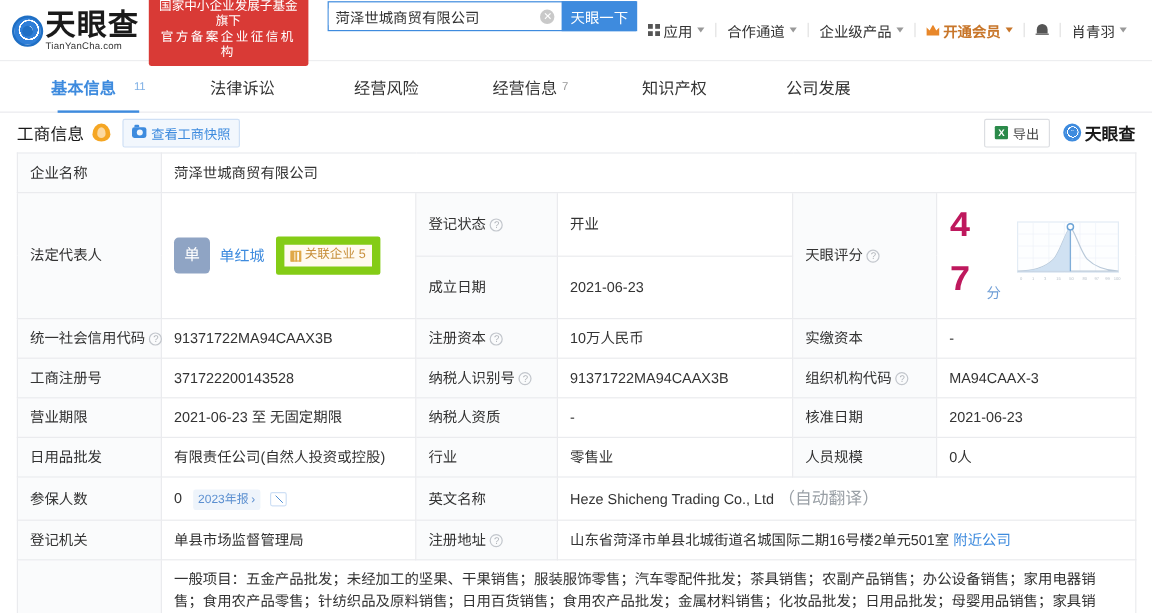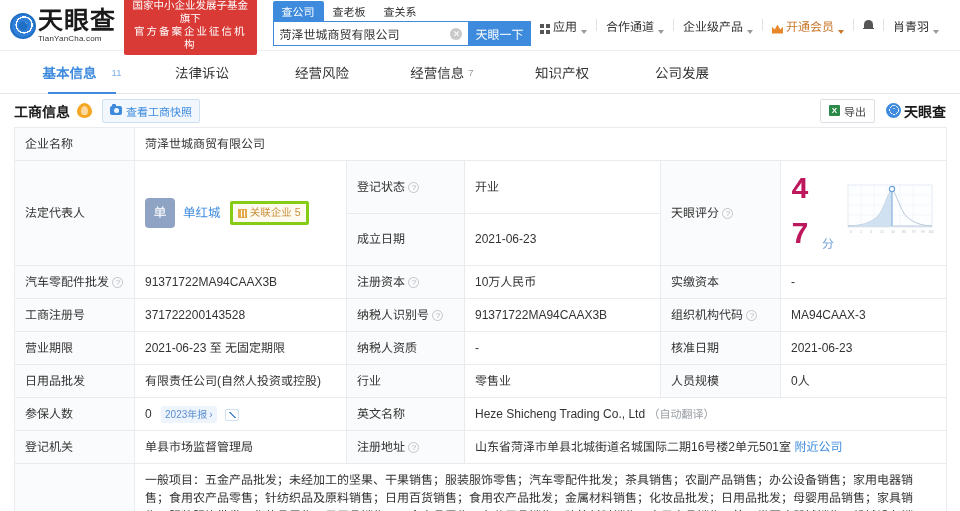--- a/index.html
+++ b/index.html
@@ -94,36 +94,36 @@
     cursor: pointer; flex: 0 0 auto;
     font-family: "Liberation Sans", sans-serif;
   }
 
   .nav-right {
     margin-left: auto;
     display: flex; align-items: center;
     font-size: 12px; color: #333;
   }
   .nav-item {
-    display: flex; align-items: flex-end; gap: 3px;
+    display: flex; align-items: center; gap: 3px;
     padding: 0 9px; cursor: pointer; white-space: nowrap;
   }
   .nav-sep { width: 1px; height: 12px; background: #e2e2e2; }
   .caret {
     display: inline-block;
     border-left: 3.5px solid transparent;
     border-right: 3.5px solid transparent;
     border-top: 4px solid #999;
     margin-left: 1px;
   }
   .grid-icon {
     display: inline-grid; grid-template-columns: 4px 4px; gap: 1.5px;
   }
   .grid-icon i { width: 4px; height: 4px; background: #555; display: block; }
-  .vip-item { color: #c8762a; }
+  .vip-item { color: #c8762a; font-weight: bold; }
   .vip-item .caret { border-top-color: #c8762a; }
   .crown {
     display: inline-block; width: 11px; height: 9px;
     background: #e8872a;
     clip-path: polygon(0% 100%, 0% 25%, 25% 55%, 50% 0%, 75% 55%, 100% 25%, 100% 100%);
   }
   .bell {
     width: 11px; height: 12px; position: relative; display: inline-block;
   }
   .bell::before {
@@ -179,21 +179,21 @@
     font-family: "Liberation Sans", sans-serif;
   }
 
   
   .section-head {
     height: 33px;
     display: flex; align-items: center;
     padding: 0 14px 0 14px;
     background: #fff;
   }
-  .section-title { font-size: 14px; font-weight: 700; color: #1a1a1a; }
+  .section-title { font-size: 14px; font-weight: 400; color: #1a1a1a; }
   .flame {
     width: 15px; height: 15px; margin-left: 7px;
     background: #f5a623;
     border-radius: 50% 50% 50% 50% / 60% 60% 40% 40%;
     position: relative;
   }
   .flame::after{
     content:""; position:absolute; left:4px; top:3px; width:7px; height:9px;
     background:#fcd9a0; border-radius: 50% 50% 50% 50% / 60% 60% 40% 40%;
   }
@@ -273,21 +273,21 @@
   .rep-cell { display: flex; align-items: center; gap: 8px; }
   .avatar {
     width: 30px; height: 30px; border-radius: 4px;
     background: #8fa4c4; color: #fff;
     font-size: 13px; line-height: 30px; text-align: center;
     flex: 0 0 auto;
   }
   .rep-name { color: #3e8bde; font-size: 12.5px; cursor: pointer; }
   .rel-badge {
     display: inline-flex; align-items: center; gap: 3px;
-    border: 3px solid #84cc16;
+    border: 7px solid #84cc16;
     background: #fffaf0;
     color: #c8903d;
     font-size: 10.5px;
     padding: 1px 5px;
     border-radius: 2px;
     margin-left: 6px;
     cursor: pointer;
     white-space: nowrap;
   }
   .rel-ico {
@@ -316,46 +316,41 @@
     display: inline-block; width: 14px; height: 12px;
     border: 1px solid #cfe0f5; border-radius: 2px;
     margin-left: 5px; position: relative; vertical-align: middle;
     background:#fff; cursor: pointer;
   }
   .trend-ico::after{
     content:""; position:absolute; left:2px; bottom:2px; width:9px; height:6px;
     background: linear-gradient(45deg, transparent 46%, #4e8ed4 46% 56%, transparent 56%);
   }
   .scope-text { line-height: 1.72; font-size: 11.5px; color: #444; }
-  .translate-note { color: #9aa0a6; font-size: 11px; }
+  .translate-note { color: #9aa0a6; font-size: 14px; }
 </style>
 </head>
 <body>
 
 <div class="header">
 
   <div class="logo-wrap">
     <div class="logo-mark"></div>
     <div class="logo-text">
       <span class="logo-cn">天眼查</span>
       <span class="logo-en">TianYanCha.com</span>
     </div>
   </div>
 
   <div class="gov-badge">
     <div>国家中小企业发展子基金旗下</div>
     <div>官方备案企业征信机构</div>
   </div>
 
   <div class="search-area">
-    <div class="search-tabs">
-      <div class="search-tab active">查公司</div>
-      <div class="search-tab">查老板</div>
-      <div class="search-tab">查关系</div>
-    </div>
     <div class="search-box">
       <input type="text" value="菏泽世城商贸有限公司" placeholder="请输入公司名称、老板姓名、品牌" style="">
       <div class="clear-icon">✕</div>
       <button class="search-btn">天眼一下</button>
     </div>
   </div>
 
   <div class="nav-right">
     <div class="nav-item">
       <span class="grid-icon">
@@ -516,21 +511,21 @@
     </td>
   </tr>
 
   <tr>
     <td class="lbl">成立日期</td>
     <td class="val">2021-06-23</td>
   </tr>
 
   <tr>
     <td class="lbl">
-      <span>汽车零配件批发</span>
+      <span>统一社会信用代码</span>
       <span class="qmark">?</span>
     </td>
     <td class="val">91371722MA94CAAX3B</td>
     <td class="lbl">
       <span>注册资本</span>
       <span class="qmark">?</span>
     </td>
     <td class="val">10万人民币</td>
     <td class="lbl">实缴资本</td>
     <td class="val">-</td>

